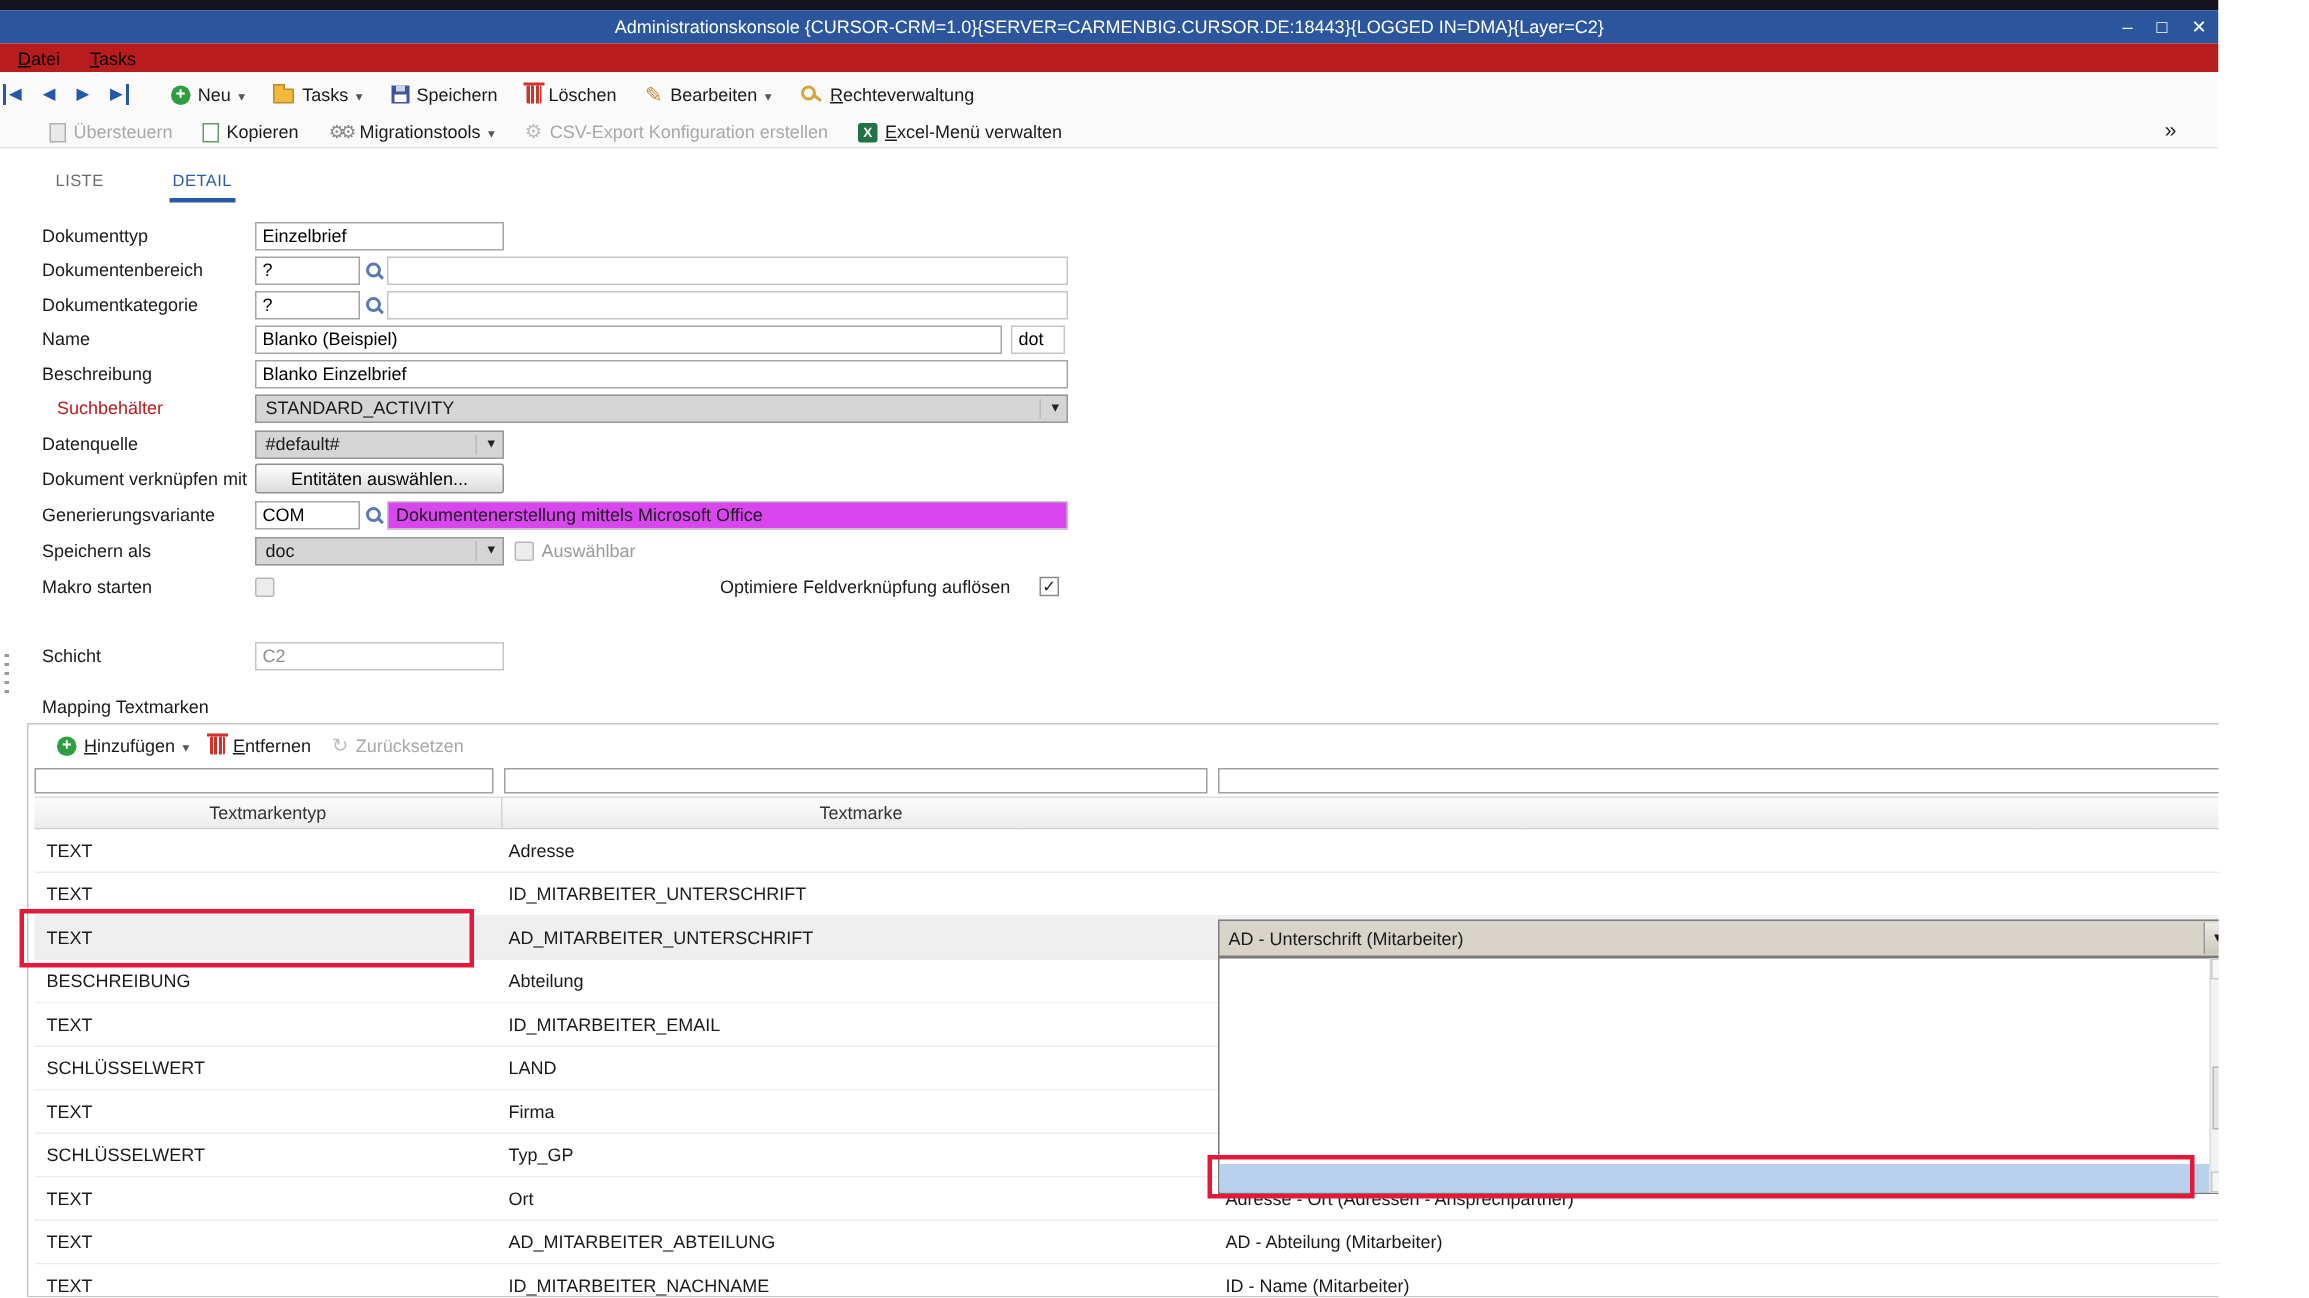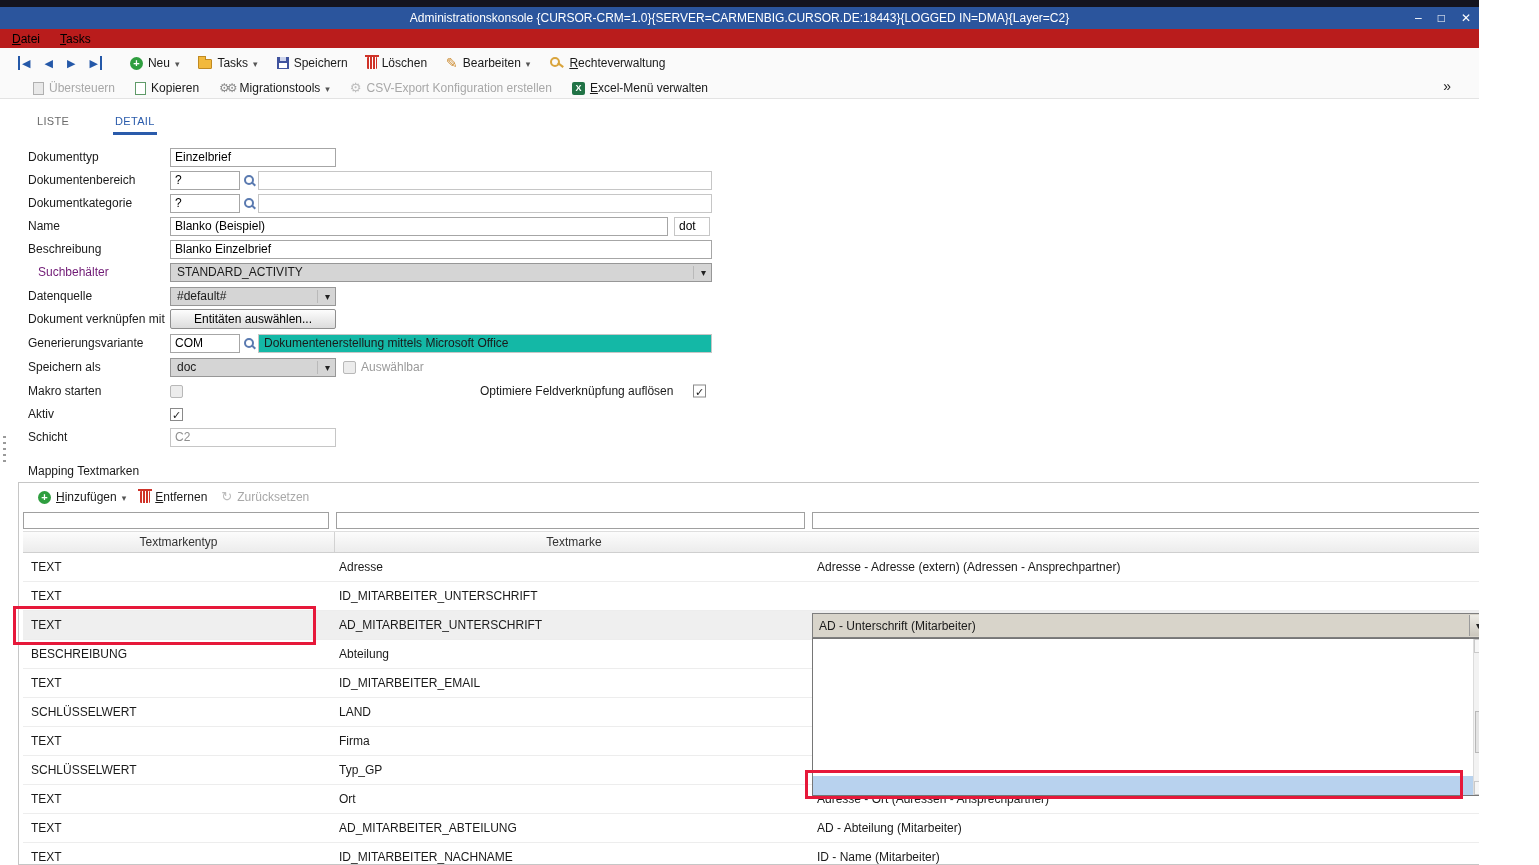--- a/index.html
+++ b/index.html
@@ -16,21 +16,21 @@
   .win-controls{position:absolute;right:8px;top:0;height:22px;display:flex;align-items:center;gap:16px;z-index:2}
   .wbtn{color:#fff;font-size:12px;line-height:22px;cursor:default}
 
   
   .menubar{position:absolute;left:0;top:29px;width:100%;height:19px;background:#b91c1c;display:flex;align-items:center;padding-left:12px;gap:20px;color:#000}
   .mnem{display:inline-block}
   .mnem::first-letter{text-decoration:underline}
 
   
   .toolbar{position:absolute;left:0;top:48px;width:100%;height:51px;background:#fafafa;border-bottom:1px solid #e3e3e3}
-  .trow1{position:absolute;left:18px;top:4px;display:flex;gap:9px;height:22px}
+  .trow1{position:absolute;left:2px;top:4px;display:flex;gap:9px;height:22px}
   .trow2{position:absolute;left:28px;top:29px;display:flex;align-items:center;gap:10px;height:22px}
   .tbtn{display:flex;align-items:center;gap:5px;background:none;border:none;font:inherit;padding:2px 5px;color:#1a1a1a;cursor:default}
   .tbtn .lbl{display:inline-block;white-space:nowrap}
   .tbtn.disabled{color:#a8a8a8}
   .caret{display:inline-block}
   .caret::before{content:"▾";font-size:9px;color:#555}
   .nav{display:flex;gap:14px;color:#2458a8;font-size:11px;margin-right:14px;align-items:center}
   .nav span{display:inline-block;line-height:14px}
   .nav-first{border-left:2px solid #2458a8;padding-left:2px}
   .nav-first::before{content:"◀"}
@@ -66,27 +66,27 @@
   .refresh-icon::before{content:"↻";color:#bdbdbd;font-size:13px;line-height:13px}
 
   
   .tabs{position:absolute;left:35px;top:111px;display:flex;gap:42px;font-size:11px;letter-spacing:.3px}
   .tab{color:#6a6a6a;padding:4px 2px 5px;cursor:default}
   .tab.active{color:#2a5bab;border-bottom:3px solid #2a5bab}
 
   
   .frow{position:absolute;left:28px;width:1490px;height:22px;display:flex;align-items:center}
   .flabel{width:142px;flex:none;white-space:nowrap;overflow:hidden}
-  .blue-label{color:#701a75;padding-left:10px}
+  .blue-label{color:#b91c1c;padding-left:10px}
   .ctrl{position:relative;flex:1;display:flex;align-items:center;height:100%}
   .ti{height:19px;border:1px solid #a6a6a6;background:#fff;font:inherit;padding:0 4px}
   .ti.lite{border-color:#c6c6c6}
   .ti.dim{border-color:#c6c6c6;color:#8f8f8f}
   .w36{width:36px}.w70{width:70px}.w166{width:166px}.w454{width:454px}.w498{width:498px}.w542{width:542px}
-  .ro-field{height:19px;border:1px solid #c6c6c6;background:#14b8a6;display:flex;align-items:center;padding:0 5px;white-space:nowrap;overflow:hidden}
+  .ro-field{height:19px;border:1px solid #c6c6c6;background:#d946ef;display:flex;align-items:center;padding:0 5px;white-space:nowrap;overflow:hidden}
   .mag{width:11px;height:11px;position:relative;margin-left:4px;flex:none}
   .mag::before{content:"";position:absolute;left:0;top:0;width:6px;height:6px;border:2px solid #5a7ab0;border-radius:50%}
   .mag::after{content:"";position:absolute;left:7px;top:8px;width:5px;height:2px;background:#5a7ab0;transform:rotate(45deg)}
   .ml3{margin-left:3px}
   .sel{position:relative;height:19px;background:#d5d5d5;border:1px solid #979797;display:flex;align-items:center;padding:0 22px 0 6px;white-space:nowrap;overflow:hidden}
   .sel::after{content:"▾";position:absolute;right:5px;top:50%;transform:translateY(-50%);font-size:10px;color:#222}
   .sel::before{content:"";position:absolute;right:17px;top:2px;bottom:2px;width:1px;background:#b9b9b9}
   .pbtn{width:166px;height:20px;border:1px solid #8f8f8f;border-radius:2px;background:linear-gradient(#fdfdfd,#dcdcdc);font:inherit;cursor:default}
   .cb{width:13px;height:13px;border:1px solid #8a8a8a;background:#fff;display:inline-block;flex:none}
   .cb.checked::before{content:"✓";display:block;text-align:center;font-weight:bold;font-size:11px;line-height:12px;color:#222}
@@ -306,26 +306,20 @@
     </span>
   </div>
   <div class="frow" style="top:380px">
     <span class="flabel">Makro starten</span>
     <span class="ctrl">
       <span class="cb dis"></span>
       <span class="abs" style="left:310px">Optimiere Feldverknüpfung auflösen</span>
       <span class="cb checked abs" style="left:523px"></span>
     </span>
   </div>
-  <div class="frow" style="top:403px">
-    <span class="flabel">Aktiv</span>
-    <span class="ctrl">
-        <span class="cb checked"></span>
-      </span>
-  </div>
   <div class="frow" style="top:426px">
     <span class="flabel">Schicht</span>
     <span class="ctrl">
         <input class="ti dim w166" value="C2" style="">
       </span>
   </div>
 
   <div class="splitter"></div>
 
   <div class="map-title">Mapping Textmarken</div>
@@ -352,21 +346,20 @@
     </div>
     <div class="thead">
       <div class="th">Textmarkentyp</div>
       <div class="th">Textmarke</div>
     </div>
     <div class="tbody">
 
     <div class="trow">
         <div class="tc c1">TEXT</div>
         <div class="tc c2">Adresse</div>
-        <div class="tc c3">Adresse - Adresse (extern) (Adressen - Ansprechpartner)</div>
       </div>
         <div class="trow">
         <div class="tc c1">TEXT</div>
         <div class="tc c2">ID_MITARBEITER_UNTERSCHRIFT</div>
       </div>
         <div class="trow selected-row">
         <div class="tc c1">TEXT</div>
         <div class="tc c2">AD_MITARBEITER_UNTERSCHRIFT</div>
         <div class="tc c3"></div>
       </div>

